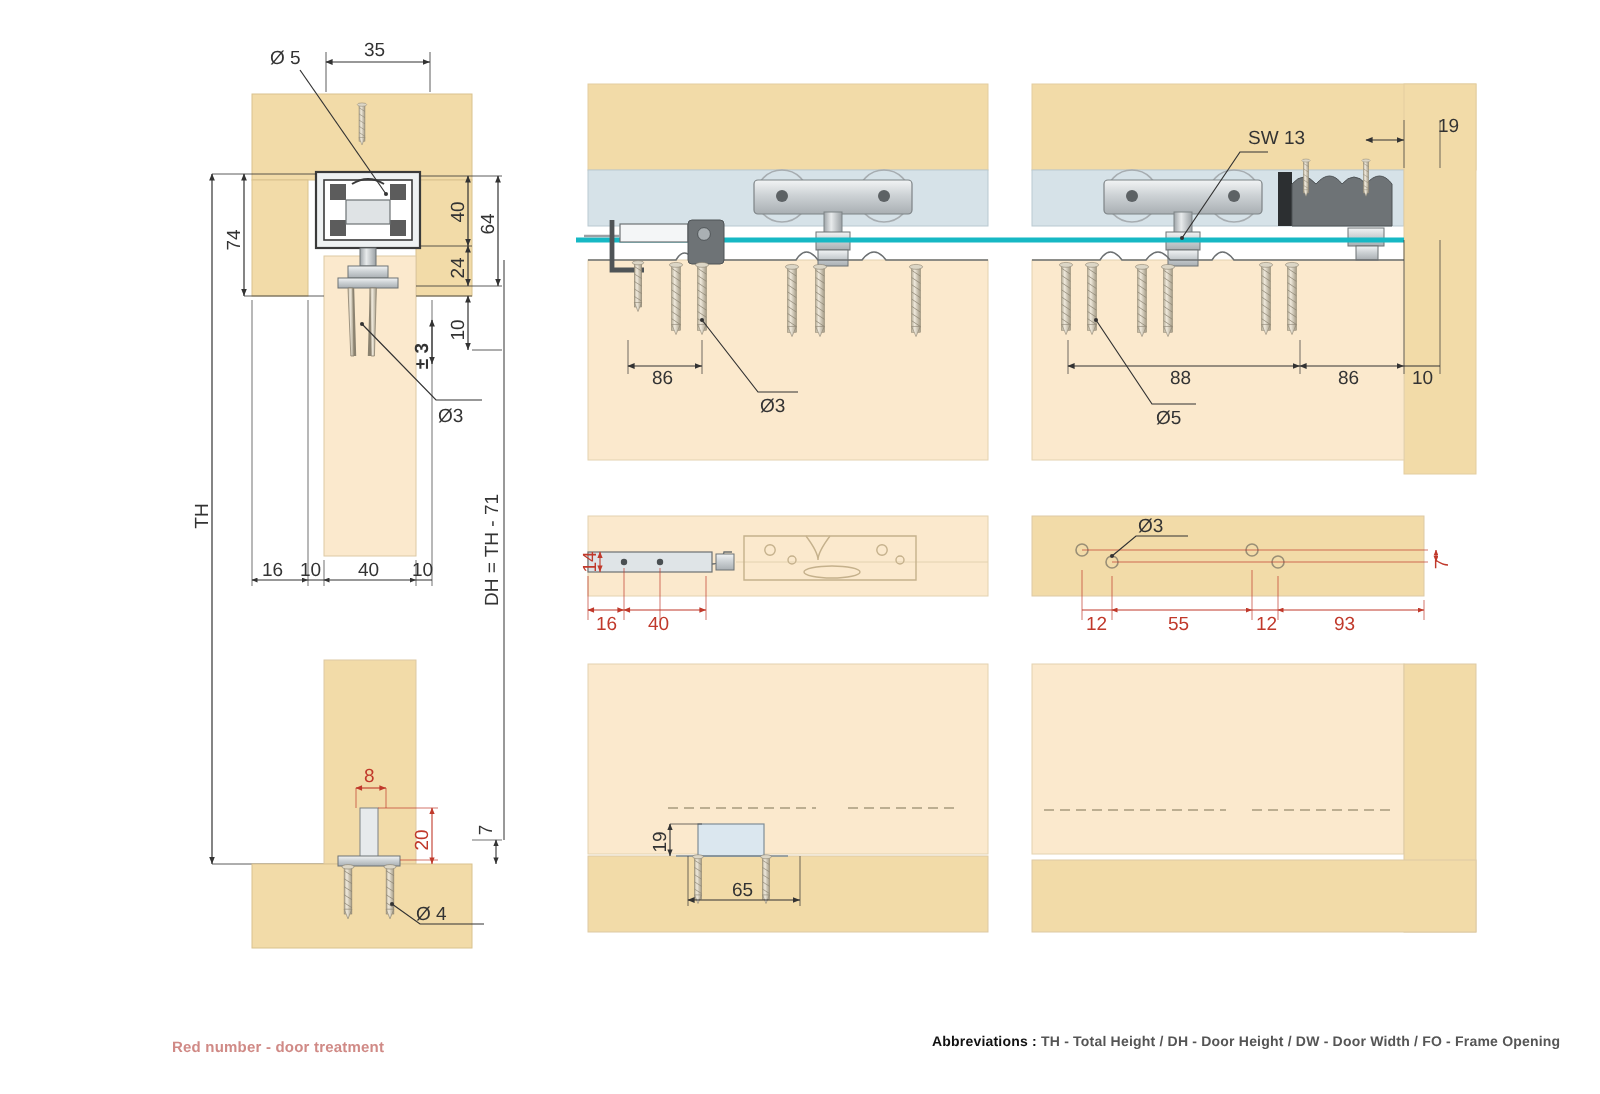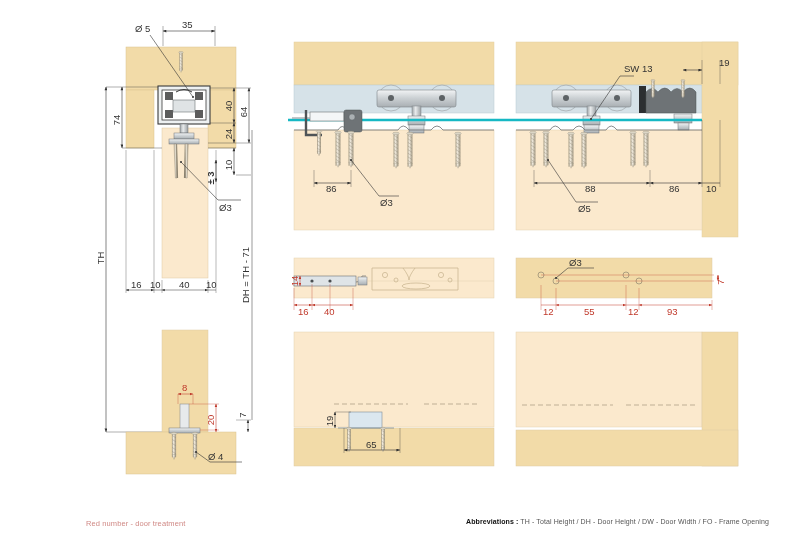--- a/index.html
+++ b/index.html
@@ -2,21 +2,21 @@
 <html><head>
 <meta charset="utf-8">
 <style>
   html,body{margin:0;padding:0;background:#ffffff;}
   body{width:800px;height:547px;position:relative;overflow:hidden;
        font-family:"Liberation Sans", sans-serif;color:#2b2b2b;}
   .stage{position:absolute;left:0;top:0;width:800px;height:547px;margin-left:38px;}
   svg{display:block;}
   .dim{font-size:9.5px;fill:#333;font-family:"Liberation Sans",sans-serif;}
   .dimr{font-size:9.5px;fill:#c0392b;font-family:"Liberation Sans",sans-serif;}
-  .foot{position:absolute;font-size:7.5px;letter-spacing:.1px;}
+  .foot{position:absolute;font-size:7.5px;letter-spacing:.1px;font-weight:bold;}
   #legend-red{left:86px;top:519px;color:#d08a86;}
   #legend-abbr{left:466px;top:518px;color:#555;font-size:7px;}
   #legend-abbr b{color:#111;}
 </style>
 </head>
 <body>
 
 <div class="stage">
 <svg width="800" height="547" viewBox="0 0 800 547" xmlns="http://www.w3.org/2000/svg">
 

